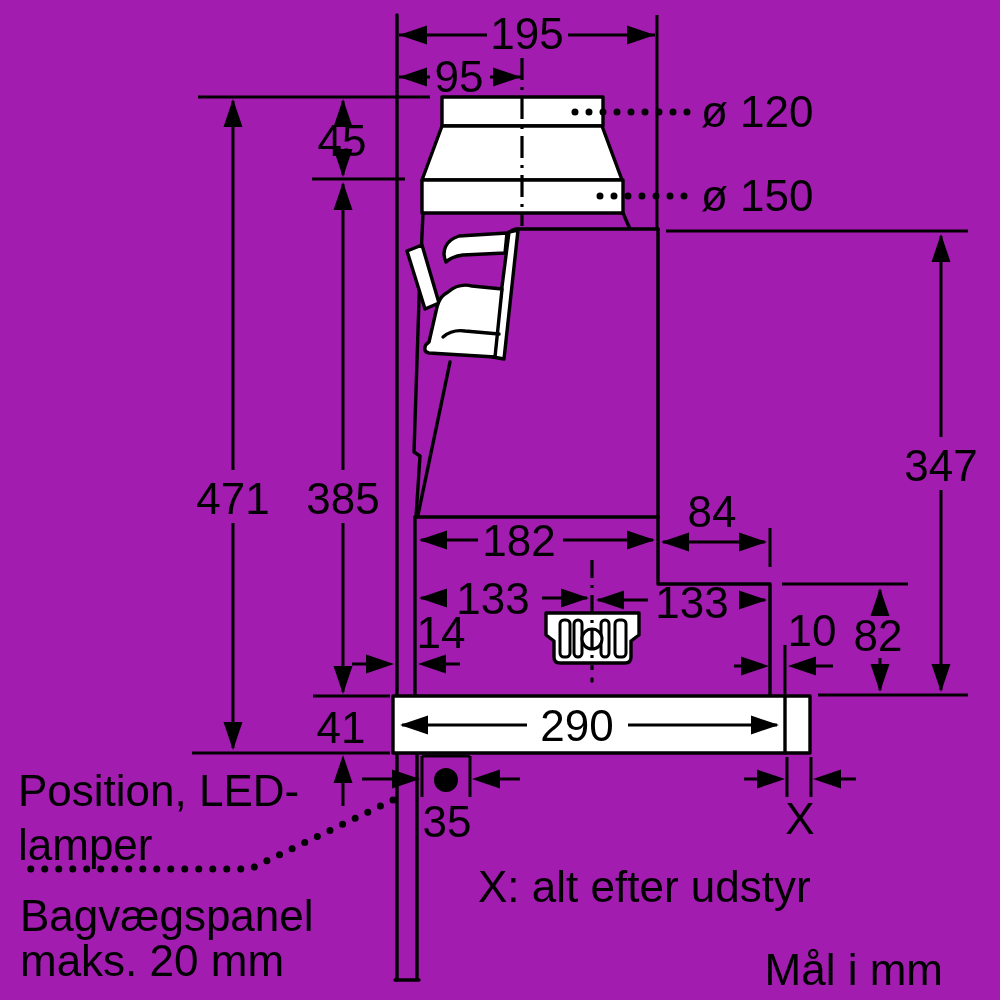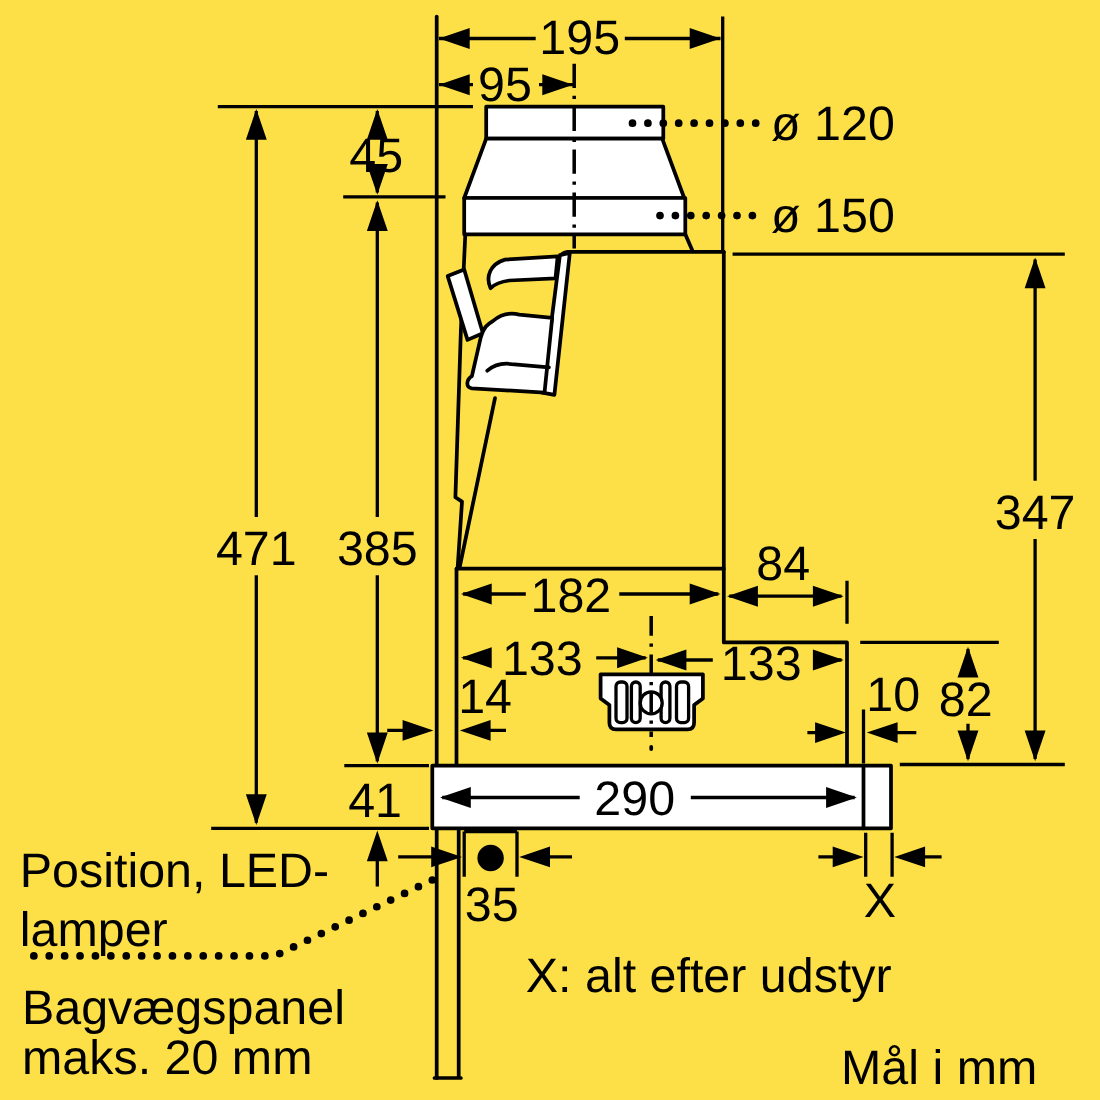--- a/index.html
+++ b/index.html
@@ -1,16 +1,16 @@
 <!DOCTYPE html>
 <html><head>
 <meta charset="utf-8">
 <style>
   html,body{margin:0;padding:0;background:#ffffff;}
-  .stage{position:relative;width:1000px;height:1000px;background:#fde047;overflow:hidden;}
+  .stage{position:relative;width:1000px;height:1000px;background:#a21caf;overflow:hidden;}
   svg{display:block;}
   text{font-family:"Liberation Sans","DejaVu Sans",sans-serif;font-size:44px;fill:#000;}
   .outline{fill:none;stroke:#000;stroke-width:3.4;stroke-linejoin:round;stroke-linecap:round;}
   .whitefill{fill:#fff;stroke:#000;stroke-width:3.4;stroke-linejoin:round;}
   .dim{fill:none;stroke:#000;stroke-width:3;stroke-linecap:butt;}
   .arrow{fill:#000;stroke:none;}
   .dots{fill:none;stroke:#000;stroke-width:7;stroke-linecap:round;stroke-dasharray:0 14;}
   .cline{fill:none;stroke:#000;stroke-width:3.2;stroke-dasharray:22 7 3 7;}
   .thin{fill:none;stroke:#000;stroke-width:3;}
 </style>

